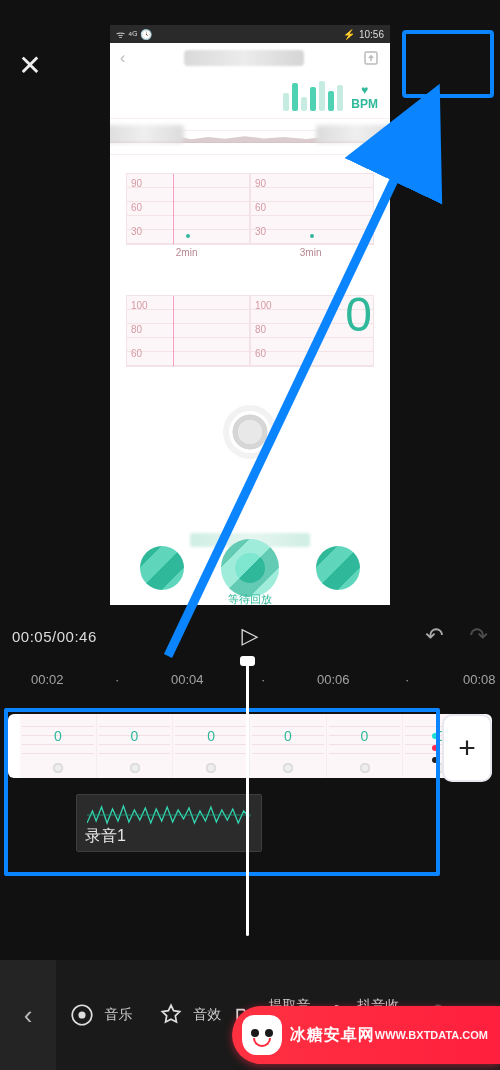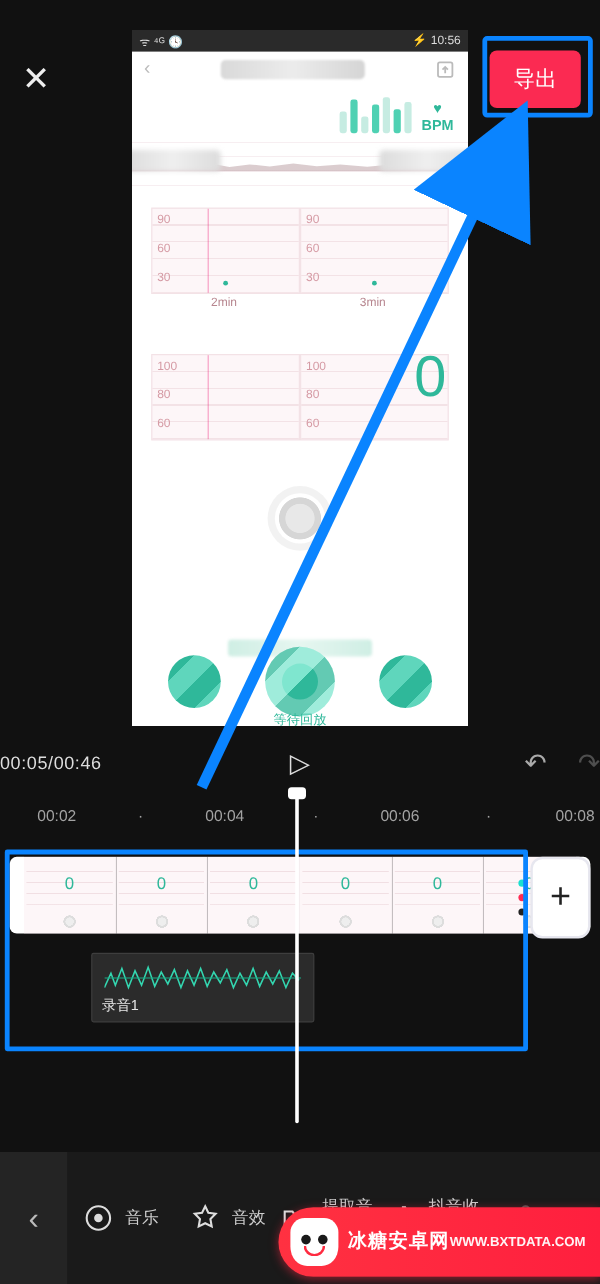--- a/index.html
+++ b/index.html
@@ -209,21 +209,21 @@
 
   
   .controls {
     position:absolute;
     top: 616px;
     left:0; right:0;
     height: 40px;
     display:flex;
     align-items:center;
     color:#ddd;
-    padding: 0 0;
+    padding: 0 12px;
     font-size: 15px;
   }
   .time-readout { flex: 0 0 auto; letter-spacing:.5px; }
   .play-btn {
     position:absolute;
     left:50%; transform:translateX(-50%);
     font-size: 22px;
     cursor:pointer;
   }
   .undo-redo {
@@ -355,21 +355,21 @@
     border-radius:2px;
   }
   .audio-wave{
     position:absolute;
     left:10px; right:10px; top:8px; height:24px;
   }
   .audio-wave svg{ width:100%; height:100%; }
   .audio-label{
     position:absolute;
     left:8px; bottom:4px;
-    font-size:12px;
+    font-size:16px;
     color:#e6e6e6;
   }
 
   
   .arrow-svg{
     position:absolute;
     left:0; top:0;
     width:500px; height:900px;
     pointer-events:none;
     z-index:6;
@@ -452,21 +452,20 @@
   .wm-cn{ font-size:16px; letter-spacing:1px;}
   .wm-en{ font-size:11px; opacity:.95; margin-top:3px; font-weight:600;}
 </style>
 </head>
 <body>
 
 <div class="app">
 
   <div class="topbar">
     <div class="close-x">✕</div>
-    <button class="export-btn">导出</button>
   </div>
   <div class="export-highlight"></div>
 
   <div class="preview-wrap">
     <div class="status-bar">
       <span>ᯤ ⁴ᴳ 🕓</span>
       <span>⚡ 10:56</span>
     </div>
     <div class="preview-header">
       <span class="phead-back">‹</span>

